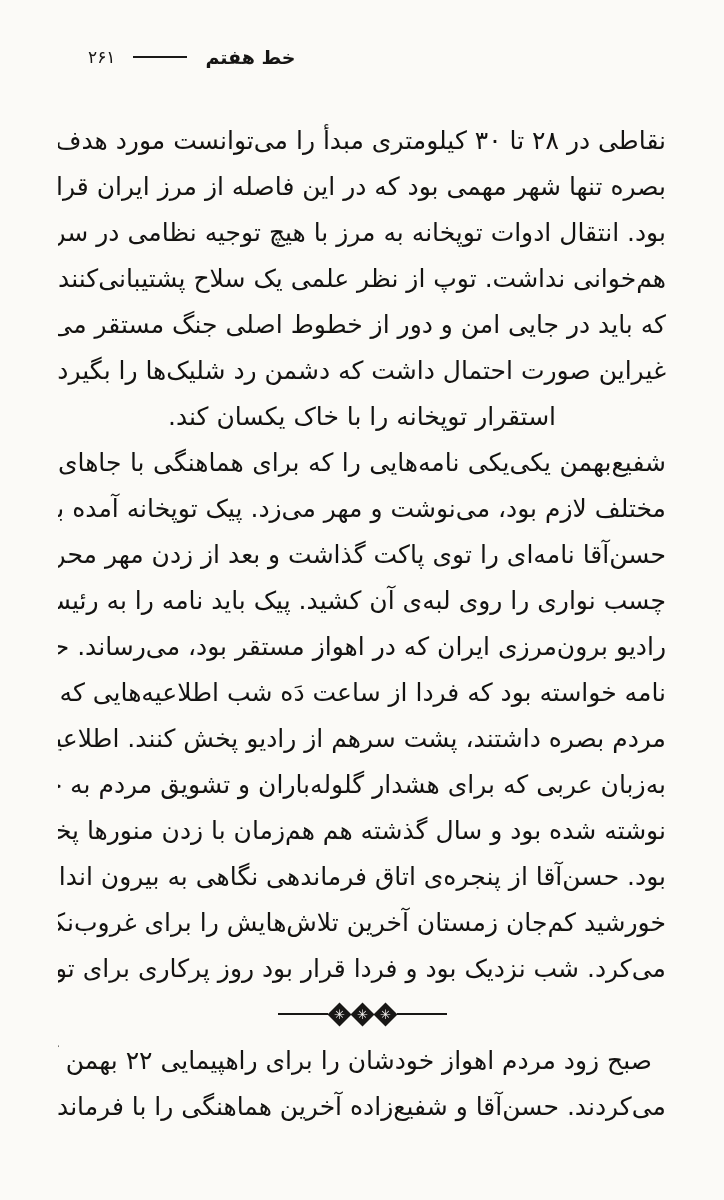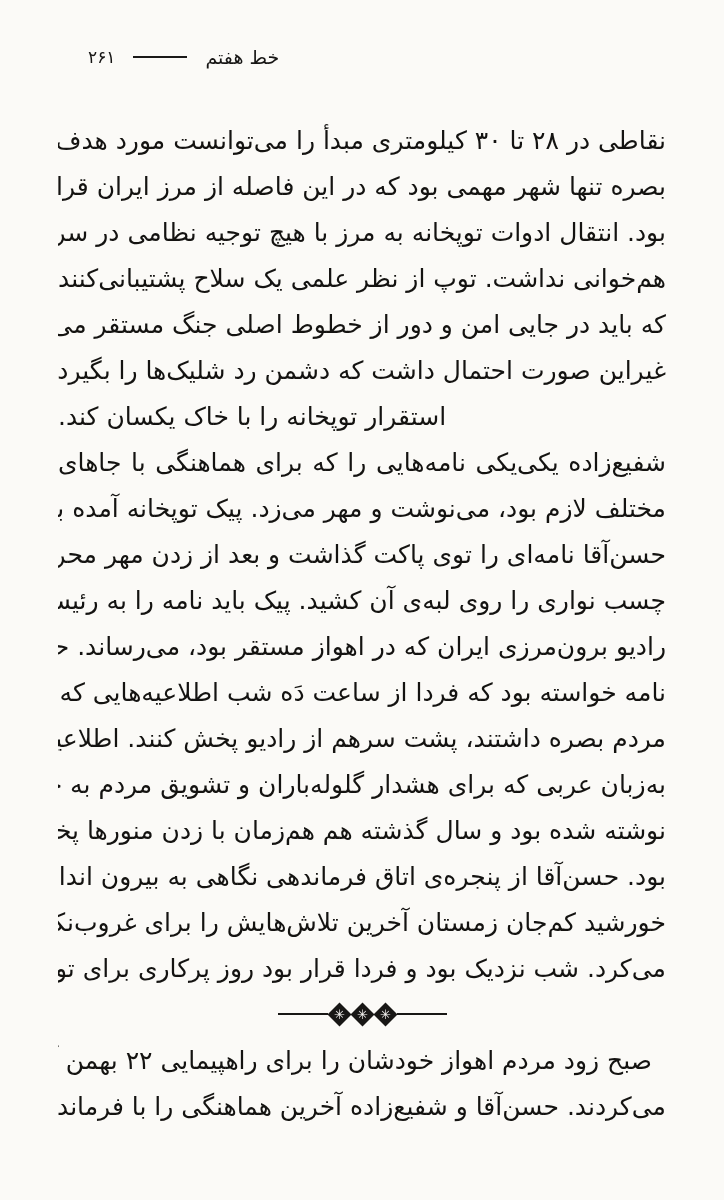--- a/index.html
+++ b/index.html
@@ -26,21 +26,21 @@
     position: absolute;
     top: 46px;
     left: 88px;
     display: flex;
     direction: rtl;
     align-items: center;
     gap: 18px;
   }
   .chapter-title {
     font-size: 19px;
-    font-weight: normal;
+    font-weight: bold;
     letter-spacing: 0.5px;
   }
   .header-rule {
     width: 54px;
     height: 0;
     border-top: 2.5px solid #1a1918;
   }
   .page-number {
     font-size: 17px;
     font-weight: normal;
@@ -48,21 +48,21 @@
   
   .body-text {
     direction: rtl;
     font-size: 25px;
     color: #141311;
   }
   .line {
     height: 46px;
     line-height: 46px;
     white-space: nowrap;
-    text-align: left;
+    text-align: center;
   }
   .line.j {
     white-space: normal;
     text-align: justify;
     text-align-last: justify;
     overflow: hidden;
     text-wrap: nowrap;
   }
   .para.indent .line:first-child {
     padding-right: 14px;
@@ -114,21 +114,21 @@
       <div class="line j">نقاطی در ۲۸ تا ۳۰ کیلومتری مبدأ را می‌توانست مورد هدف قرار دهد.</div>
       <div class="line j">بصره تنها شهر مهمی بود که در این فاصله از مرز ایران قرار گرفته</div>
       <div class="line j">بود. انتقال ادوات توپخانه به مرز با هیچ توجیه نظامی در سراسر دنیا</div>
       <div class="line j">هم‌خوانی نداشت. توپ از نظر علمی یک سلاح پشتیبانی‌کننده بود</div>
       <div class="line j">که باید در جایی امن و دور از خطوط اصلی جنگ مستقر می‌شد. در</div>
       <div class="line j">غیراین صورت احتمال داشت که دشمن رد شلیک‌ها را بگیرد و محل</div>
       <div class="line">استقرار توپخانه را با خاک یکسان کند.</div>
     </div>
 
     <div class="para">
-      <div class="line j">شفیع‌زاده یکی‌یکی نامه‌هایی را که برای هماهنگی با جاهای</div>
+      <div class="line j">شفیع‌بهمن یکی‌یکی نامه‌هایی را که برای هماهنگی با جاهای</div>
       <div class="line j">مختلف لازم بود، می‌نوشت و مهر می‌زد. پیک توپخانه آمده بود.</div>
       <div class="line j">حسن‌آقا نامه‌ای را توی پاکت گذاشت و بعد از زدن مهر محرمانه،</div>
       <div class="line j">چسب نواری را روی لبه‌ی آن کشید. پیک باید نامه را به رئیس دفتر</div>
       <div class="line j">رادیو برون‌مرزی ایران که در اهواز مستقر بود، می‌رساند. حسن‌آقا توی</div>
       <div class="line j">نامه خواسته بود که فردا از ساعت دَه شب اطلاعیه‌هایی که برای</div>
       <div class="line j">مردم بصره داشتند، پشت سرهم از رادیو پخش کنند. اطلاعیه‌هایی</div>
       <div class="line j">به‌زبان عربی که برای هشدار گلوله‌باران و تشویق مردم به خروج از شهر</div>
       <div class="line j">نوشته شده بود و سال گذشته هم هم‌زمان با زدن منورها پخش شده</div>
       <div class="line j">بود. حسن‌آقا از پنجره‌ی اتاق فرماندهی نگاهی به بیرون انداخت.</div>
       <div class="line j">خورشید کم‌جان زمستان آخرین تلاش‌هایش را برای غروب‌نکردن</div>

